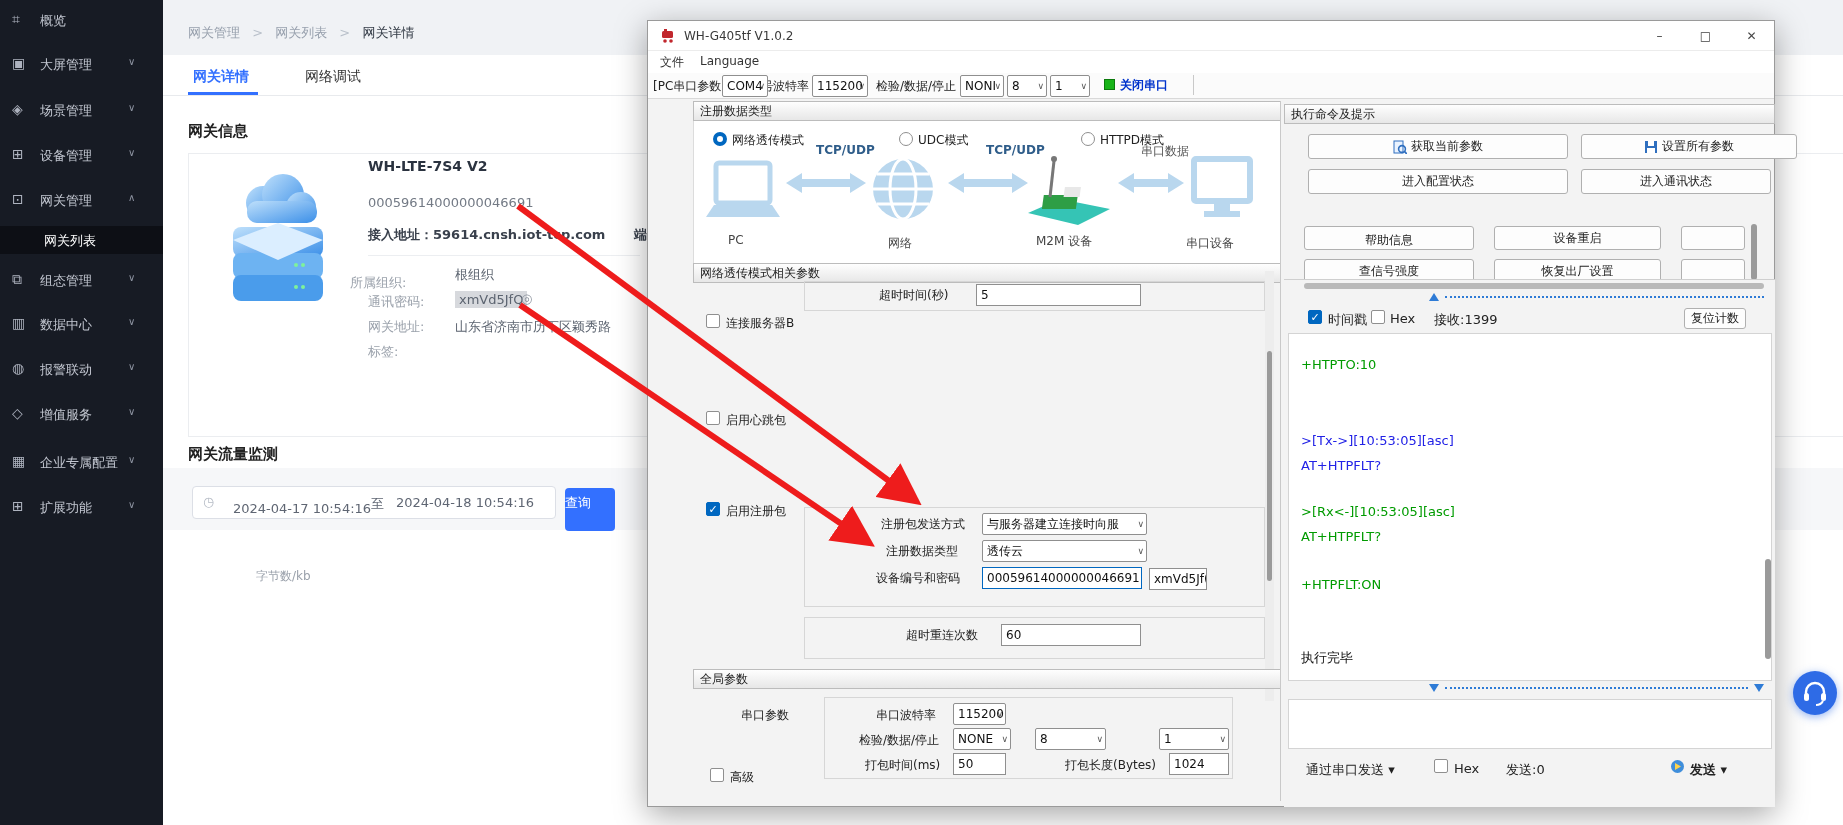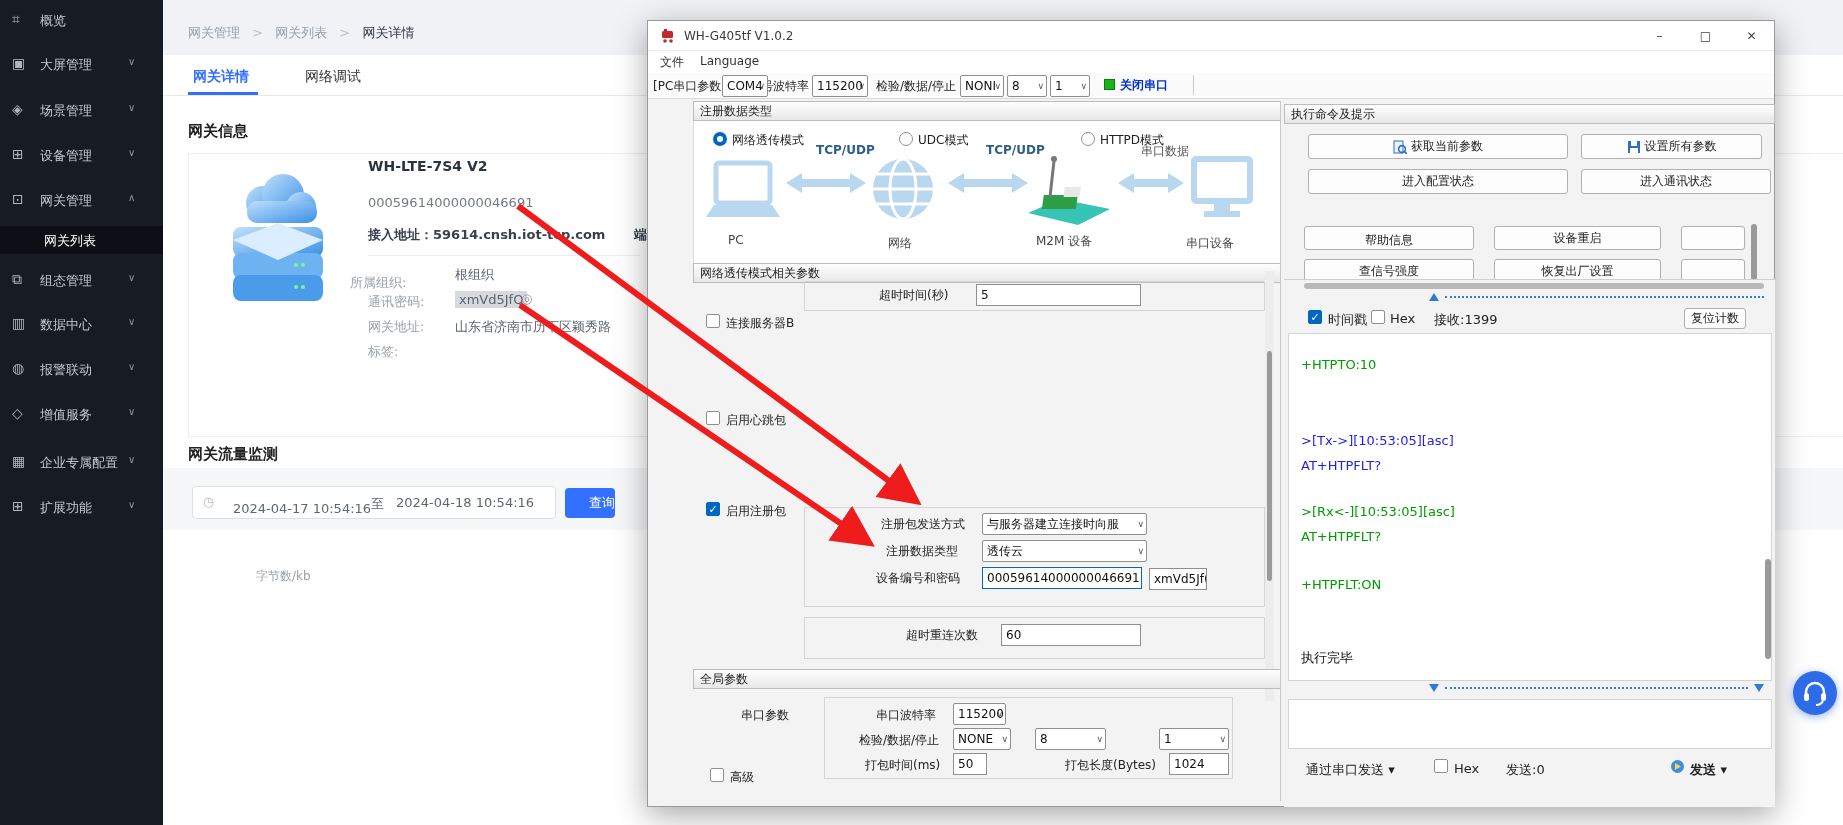--- a/index.html
+++ b/index.html
@@ -177,21 +177,21 @@
   <div class="abs lbl-g" style="left:205px;top:343px;">标签:</div>
 
   <div class="abs h-sec" style="left:25px;top:445px;">网关流量监测</div>
   <div class="abs" style="left:0px;top:468px;width:1680px;height:62px;background:#f6f7f9;"></div>
   <div class="abs" style="left:29px;top:486px;width:364px;height:33px;background:#fff;border:1px solid #dcdfe6;border-radius:4px;">
     <span class="abs" style="left:10px;top:7px;color:#b6bcc6;">◷</span>
     <span class="abs" style="left:40px;top:8px;color:#5f6673;margin-top:6px;">2024-04-17 10:54:16</span>
     <span class="abs" style="left:178px;top:8px;color:#5f6673;">至</span>
     <span class="abs" style="left:203px;top:8px;color:#5f6673;">2024-04-18 10:54:16</span>
   </div>
-  <div class="abs" style="left:402px;top:488px;width:50px;height:30px;background:#3370ff;color:#fff;border-radius:4px;text-align:right;line-height:29px;cursor:pointer;">查询</div>
+  <div class="abs" style="left:402px;top:488px;width:50px;height:43px;background:#3370ff;color:#fff;border-radius:4px;text-align:left;line-height:29px;cursor:pointer;">查询</div>
   <div class="abs" style="left:93px;top:568px;font-size:12px;color:#9aa1ab;">字节数/kb</div>
 </div>
 
 <div id="appwin">
 
   <div class="titlebar">
     <svg class="abs" style="left:13px;top:7px;" width="16" height="16" viewBox="0 0 16 16">
       <rect x="1" y="3" width="11" height="7" rx="1.5" fill="#c1272d"></rect>
       <rect x="3" y="1" width="3" height="3" fill="#c1272d"></rect>
       <circle cx="4" cy="13" r="1.8" fill="#c1272d"></circle>
@@ -307,38 +307,38 @@
   <div class="gb-header" style="left:45px;top:648px;width:588px;">全局参数</div>
   <span class="wlabel" style="left:93px;top:686px;">串口参数</span>
   <div class="groupbox" style="left:176px;top:676px;width:409px;height:82px;"></div>
   <span class="wlabel" style="left:228px;top:686px;">串口波特率</span>
   <div class="combo" style="left:305px;top:682px;width:53px;"><span>115200</span><span class="arr">∨</span></div>
   <span class="wlabel" style="left:211px;top:711px;">检验/数据/停止</span>
   <div class="combo" style="left:305px;top:707px;width:58px;"><span>NONE</span><span class="arr">∨</span></div>
   <div class="combo" style="left:387px;top:707px;width:71px;"><span>8</span><span class="arr">∨</span></div>
   <div class="combo" style="left:511px;top:707px;width:70px;"><span>1</span><span class="arr">∨</span></div>
   <span class="wlabel" style="left:217px;top:736px;">打包时间(ms)</span>
-  <div class="tbox" style="left:305px;top:732px;width:34px;">50</div>
+  <div class="tbox" style="left:305px;top:732px;width:53px;">50</div>
   <span class="wlabel" style="left:417px;top:736px;">打包长度(Bytes)</span>
   <div class="tbox" style="left:521px;top:732px;width:60px;">1024</div>
   <span class="cb" style="left:62px;top:747px;"></span>
   <span class="wlabel" style="left:82px;top:748px;">高级</span>
 
   <div class="abs" style="left:632px;top:80px;width:1px;height:700px;background:#c9c9c9;"></div>
   <div class="gb-header" style="left:636px;top:83px;width:491px;">执行命令及提示</div>
 
   <div class="wbtn" style="left:660px;top:113px;width:260px;height:25px;">
     <svg width="14" height="14" viewBox="0 0 14 14">
         <rect x="1" y="1" width="9" height="12" fill="#eaf3ff" stroke="#2f6fbf"></rect>
         <circle cx="9" cy="9" r="3.4" fill="none" stroke="#2f6fbf" stroke-width="1.6"></circle>
         <line x1="11.4" y1="11.4" x2="14" y2="14" stroke="#2f6fbf" stroke-width="1.8"></line>
       </svg>
     <span>获取当前参数</span>
   </div>
-  <div class="wbtn" style="left:933px;top:113px;width:181px;height:25px;">
+  <div class="wbtn" style="left:933px;top:113px;width:216px;height:25px;">
     <svg width="14" height="14" viewBox="0 0 14 14">
         <rect x="1" y="1" width="12" height="12" fill="#2f6fbf"></rect>
         <rect x="4" y="1" width="6" height="5" fill="#fff"></rect>
         <rect x="3" y="8" width="8" height="5" fill="#fff"></rect>
       </svg>
     <span>设置所有参数</span>
   </div>
   <div class="wbtn" style="left:660px;top:148px;width:260px;height:25px;">
       <span>进入配置状态</span>
     </div>

